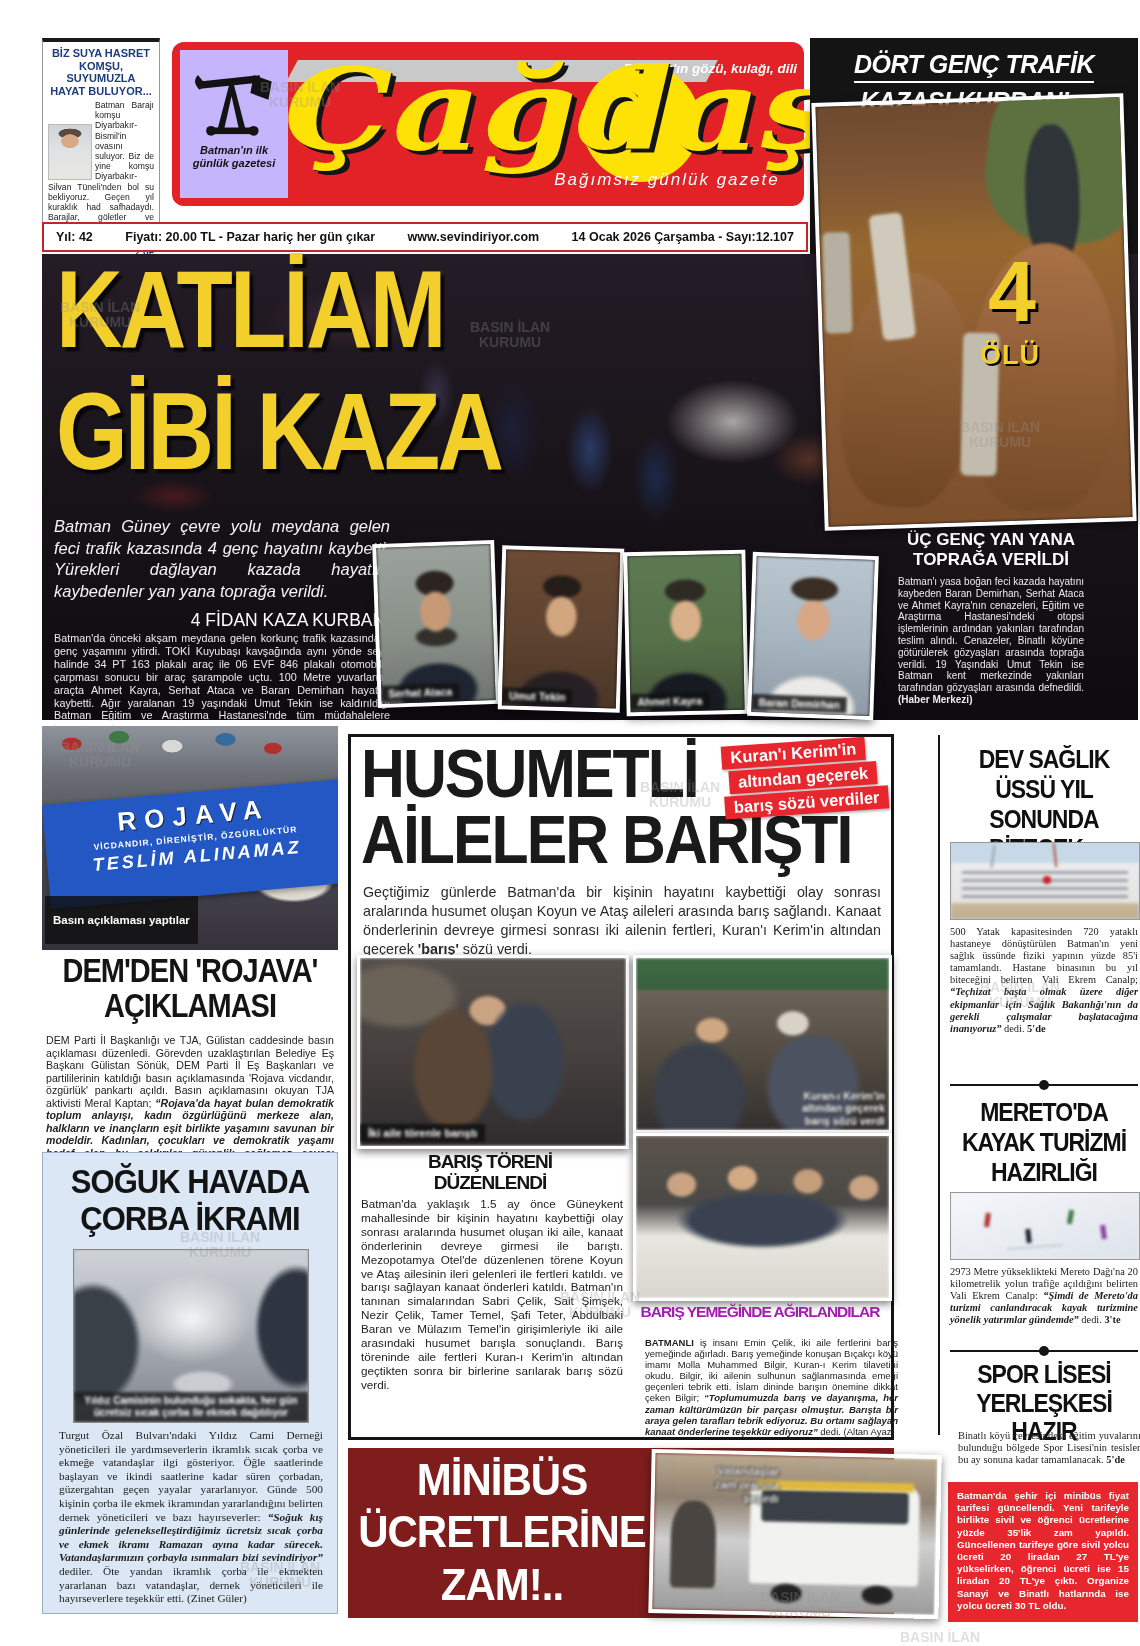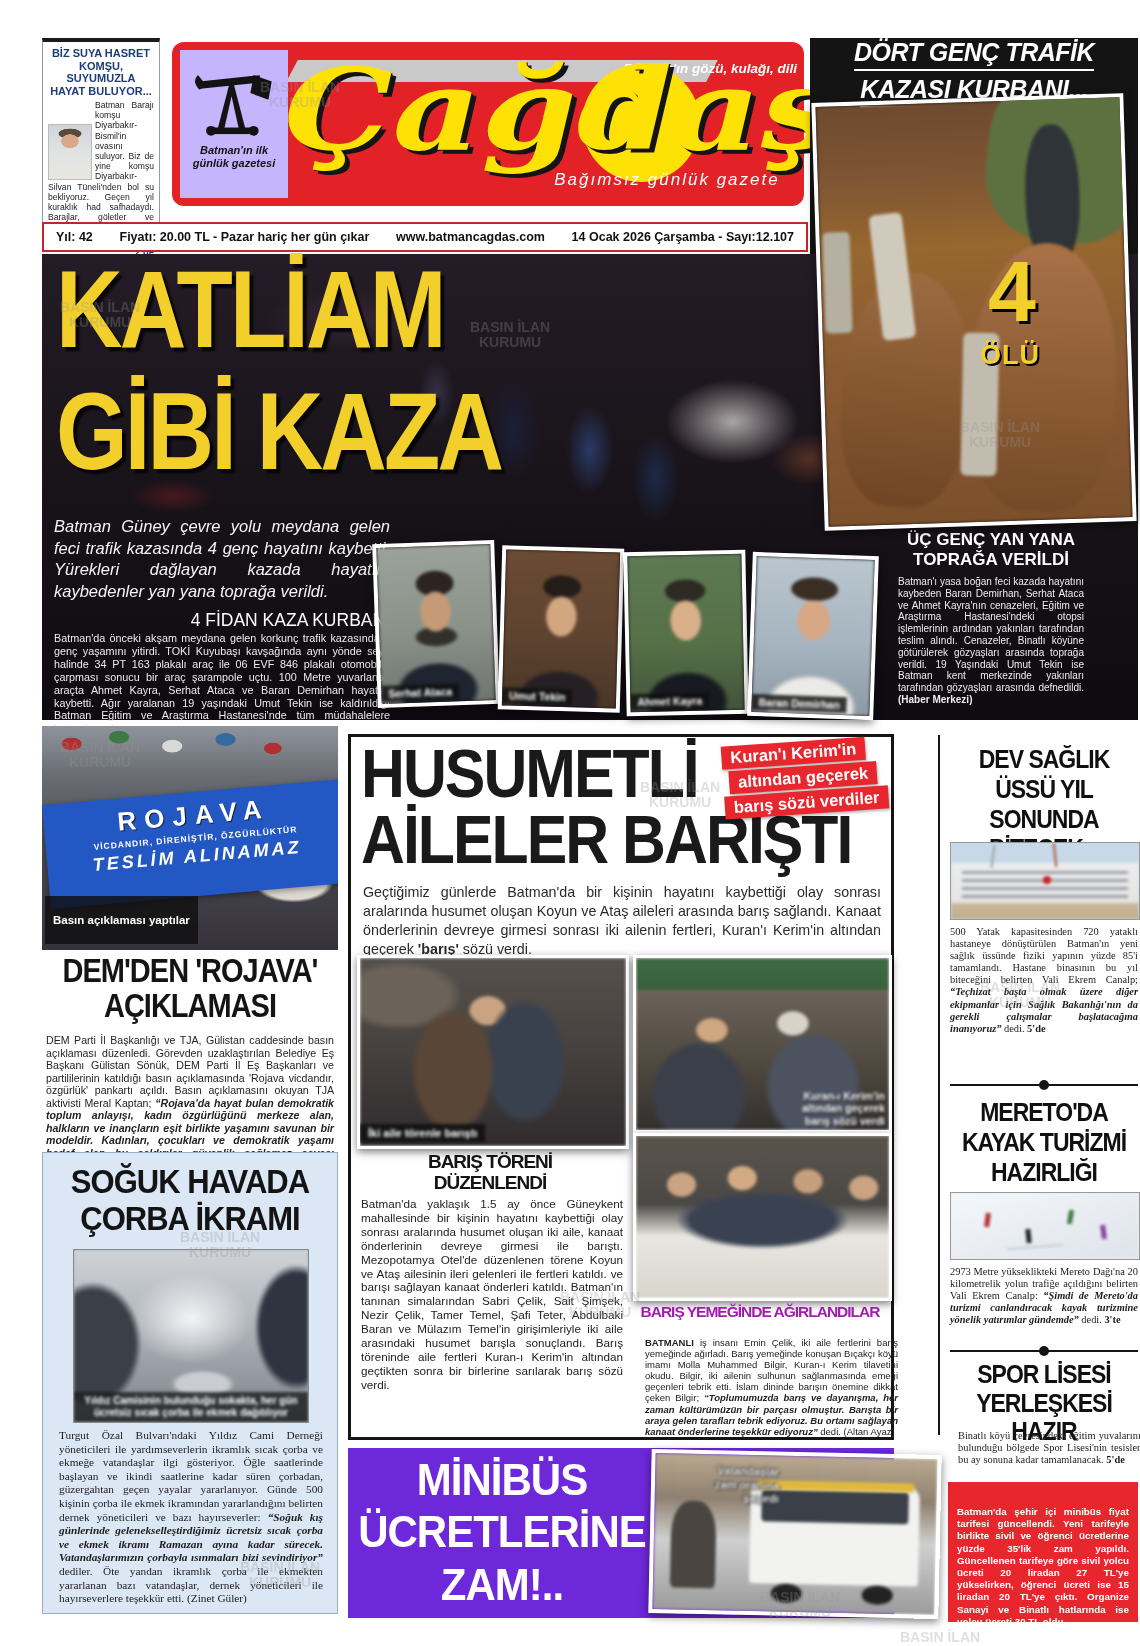--- a/index.html
+++ b/index.html
@@ -53,41 +53,41 @@
       <div style="color:#131313;font-weight:bold;font-style:italic;font-size:11px;line-height:13px;padding:0 4px;">Batman'ın ilk günlük gazetesi</div>
     </div>
     <div class="abs" style="left:112px;top:8px;width:520px;font-family:'DejaVu Serif',serif;font-style:italic;font-weight:bold;
                 font-size:112px;line-height:120px;color:#ffe205;white-space:nowrap;
                 transform:scaleX(1.22);transform-origin:left top;
                 text-shadow:4px 4px 0 #141414,1px 1px 0 #141414;">Çağdaş</div>
     <div class="abs" style="left:370px;top:128px;width:250px;color:#fff;font-style:italic;font-size:17px;letter-spacing:2px;text-align:center;">Bağımsız günlük gazete</div>
   </div>
 
   <div class="abs" style="left:810px;top:38px;width:328px;height:218px;background:#141414;text-align:center;">
-    <div style="display:inline-block;margin-top:0;color:#fff;font-weight:bold;font-style:italic;font-size:25px;border-bottom:2px solid #fff;padding-bottom:2px;letter-spacing:-0.5px;">DÖRT GENÇ TRAFİK</div>
+    <div style="display:inline-block;margin-top:12px;color:#fff;font-weight:bold;font-style:italic;font-size:25px;border-bottom:2px solid #fff;padding-bottom:2px;letter-spacing:-0.5px;">DÖRT GENÇ TRAFİK</div>
     <br>
     <div style="display:inline-block;margin-top:4px;color:#fff;font-weight:bold;font-style:italic;font-size:25px;border-bottom:2px solid #fff;padding-bottom:2px;letter-spacing:-0.5px;">KAZASI KURBANI...</div>
   </div>
 
   <div class="photo blur" style="left:818px;top:98px;width:304px;height:420px;transform:rotate(-1.8deg);z-index:6;">
     <div style="position:absolute;inset:0;background:linear-gradient(180deg,#6e4a2e 0%,#7d5434 16%,#96672e 34%,#8a5a33 62%,#7c4f2b 100%);"></div>
     <div style="position:absolute;right:-8%;top:-6%;width:52%;height:40%;background:#5d7140;border-radius:40%;transform:rotate(8deg);"></div>
     <div style="position:absolute;right:14%;top:6%;width:18%;height:34%;background:#2e3438;border-radius:45%;"></div>
     <div style="position:absolute;left:6%;top:40%;width:42%;height:56%;border-radius:50% 50% 40% 40%;background:linear-gradient(180deg,#9c6b40,#6f4523);transform:rotate(6deg);"></div>
     <div style="position:absolute;right:4%;top:34%;width:48%;height:64%;border-radius:50% 50% 40% 40%;background:linear-gradient(180deg,#a97146,#744a26);transform:rotate(4deg);"></div>
     <div style="position:absolute;left:18%;top:26%;width:11%;height:30%;background:#cfcabb;border-radius:6px;transform:rotate(-5deg);"></div>
     <div style="position:absolute;left:1%;top:30%;width:9%;height:24%;background:#b5b0a2;border-radius:5px;"></div>
     <div style="position:absolute;left:45%;top:55%;width:12%;height:34%;background:#c2bcae;border-radius:6px;transform:rotate(3deg);"></div>
   </div>
 
   <div class="abs" style="left:42px;top:222px;width:766px;height:30px;border:2px solid #c0272d;background:#fff;box-sizing:border-box;
               display:flex;align-items:center;justify-content:space-between;padding:0 12px;font-size:12.5px;font-weight:bold;color:#111;">
     <span>Yıl: 42</span>
     <span>Fiyatı: 20.00 TL  - Pazar hariç her gün çıkar</span>
-    <span>www.batmancagdas.com</span>
+    <span>www.sevindiriyor.com</span>
     <span>14 Ocak 2026 Çarşamba - Sayı:12.107</span>
   </div>
 
   <div class="abs" style="left:42px;top:254px;width:1096px;height:466px;background:
          radial-gradient(95px 60px at 63% 36%,rgba(205,200,198,.8),rgba(205,200,198,0) 70%),
          radial-gradient(55px 38px at 70% 44%,rgba(130,70,45,.55),rgba(0,0,0,0) 70%),
          radial-gradient(34px 64px at 50% 42%,rgba(45,65,115,.85),rgba(0,0,0,0) 70%),
          radial-gradient(34px 64px at 56% 48%,rgba(30,45,80,.85),rgba(0,0,0,0) 70%),
          radial-gradient(40px 72px at 43% 38%,rgba(28,32,58,.9),rgba(0,0,0,0) 70%),
          radial-gradient(26px 50px at 36% 30%,rgba(60,55,80,.8),rgba(0,0,0,0) 70%),
@@ -248,21 +248,21 @@
       <span>DÜZENLENDİ</span>
     </div>
     <p class="abs just" style="left:10px;top:460px;width:262px;margin:0;font-size:11.7px;line-height:13.9px;color:#222;">Batman'da yaklaşık 1.5 ay önce Güneykent mahallesinde bir kişinin hayatını kaybettiği olay sonrası aralarında husumet oluşan iki aile, kanaat önderlerinin devreye girmesi ile barıştı. Mezopotamya Otel'de düzenlenen törene Koyun ve Ataş ailesinin ileri gelenleri ile fertleri katıldı. ve barışı sağlayan kanaat önderleri katıldı. Batman'ın tanınan simalarından Sabri Çelik, Sait Şimşek, Nezir Çelik, Tamer Temel, Şafi Teter, Abdulbaki Baran ve Mülazım Temel'in girişimleriyle iki aile arasındaki husumet barışla sonuçlandı. Barış töreninde aile fertleri Kuran-ı Kerim'in altından geçtikten sonra bir birlerine sarılarak barış sözü verdi.</p>
 
     <div class="abs cond" style="left:278px;top:566px;width:262px;text-align:center;color:#a21caf;font-size:15.5px;">BARIŞ YEMEĞİNDE AĞIRLANDILAR</div>
     <p class="abs just" style="left:282px;top:588px;width:253px;margin:12px;font-size:9.5px;line-height:11.1px;color:#222;">
       <b>BATMANLI</b><span> iş insanı Emin Çelik, iki aile fertlerini barış yemeğinde ağırladı. Barış yemeğinde konuşan Bıçakçı köyü imamı Molla Muhammed Bilgir, Kuran-ı Kerim tilavetini okudu. Bilgir, iki ailenin sulhunun sağlanmasında emeği geçenleri tebrik etti. İslam dininde barışın önemine dikkat çeken Bilgir; </span><span class="q">“Toplumumuzda barış ve dayanışma, her zaman kültürümüzün bir parçası olmuştur. Barışta bir araya gelen tarafları tebrik ediyoruz. Bu ortamı sağlayan kanaat önderlerine teşekkür ediyoruz”</span><span> dedi. (Altan Ayaz)</span>
     </p>
   </div>
 
-  <div class="abs" style="left:348px;top:1448px;width:546px;height:170px;background:#6d28d9;">
+  <div class="abs" style="left:348px;top:1448px;width:546px;height:170px;background:#7f1d1d;">
     <div class="cond" style="position:absolute;left:4px;top:6px;width:300px;text-align:center;color:#fff;font-size:42px;line-height:50px;transform:scaleY(1.05);transform-origin:center top;">
       <span>MİNİBÜS</span><br>
       <span>ÜCRETLERİNE</span><br>
       <span>ZAM!..</span>
     </div>
     <div class="photo blur" style="left:302px;top:4px;width:282px;height:156px;transform:rotate(1.2deg);z-index:5;">
       <div style="position:absolute;inset:0;background:linear-gradient(180deg,#b9a98f 0%,#8f8070 28%,#cfcfcf 55%,#9b9b9b 100%);"></div>
       <div style="position:absolute;left:34%;top:18%;width:60%;height:64%;background:#f2f2f0;border-radius:10px 14px 4px 4px;"></div>
       <div style="position:absolute;left:38%;top:22%;width:52%;height:20%;background:#3b4048;border-radius:4px;"></div>
       <div style="position:absolute;left:36%;top:16%;width:56%;height:6%;background:#e0b93c;"></div>
@@ -323,21 +323,21 @@
   </div>
 
   <div class="abs cond" style="left:950px;top:1360px;width:188px;text-align:center;color:#101010;font-size:23px;line-height:26px;transform:scaleY(1.1);transform-origin:center top;">
     <span>SPOR LİSESİ</span><br>
     <span>YERLEŞKESİ HAZIR</span>
   </div>
   <p class="abs just serif" style="left:950px;top:1422px;width:188px;margin:8px;font-size:10.4px;line-height:12.1px;color:#1c1c1c;">
     <span>Binatlı köyü çevresindeki eğitim yuvalarının bulunduğu bölgede Spor Lisesi'nin tesisleri, bu ay sonuna kadar tamamlanacak. </span><b>5'de</b>
   </p>
 
-  <div class="abs" style="left:948px;top:1482px;width:190px;height:140px;background:#e8262d;box-sizing:border-box;padding:24px 9px;">
+  <div class="abs" style="left:948px;top:1482px;width:190px;height:140px;background:#e8262d;box-sizing:border-box;padding:8px 9px;">
     <div style="color:#fff;font-weight:bold;font-size:9.8px;line-height:12.2px;text-align:justify;">Batman'da şehir içi minibüs fiyat tarifesi güncellendi. Yeni tarifeyle birlikte sivil ve öğrenci ücretlerine yüzde 35'lik zam yapıldı. Güncellenen tarifeye göre sivil yolcu ücreti 20 liradan 27 TL'ye yükselirken, öğrenci ücreti ise 15 liradan 20 TL'ye çıktı. Organize Sanayi ve Binatlı hatlarında ise yolcu ücreti 30 TL oldu.</div>
   </div>
 
   <div class="wm" style="left:60px;top:300px;"><span>BASIN İLAN</span><br><span>KURUMU</span></div>
   <div class="wm" style="left:470px;top:320px;"><span>BASIN İLAN</span><br><span>KURUMU</span></div>
   <div class="wm" style="left:960px;top:420px;"><span>BASIN İLAN</span><br><span>KURUMU</span></div>
   <div class="wm" style="left:260px;top:80px;"><span>BASIN İLAN</span><br><span>KURUMU</span></div>
   <div class="wm" style="left:60px;top:740px;"><span>BASIN İLAN</span><br><span>KURUMU</span></div>
   <div class="wm" style="left:640px;top:780px;"><span>BASIN İLAN</span><br><span>KURUMU</span></div>
   <div class="wm" style="left:980px;top:980px;"><span>BASIN İLAN</span><br><span>KURUMU</span></div>

